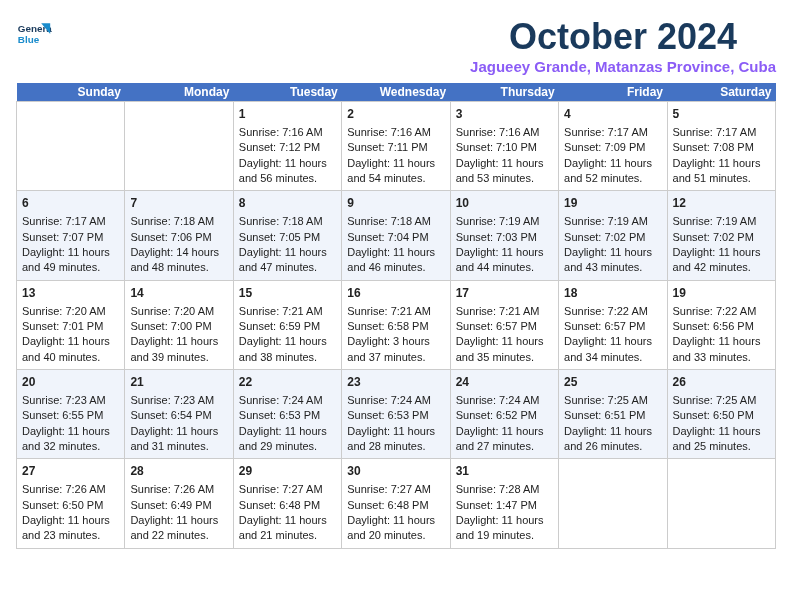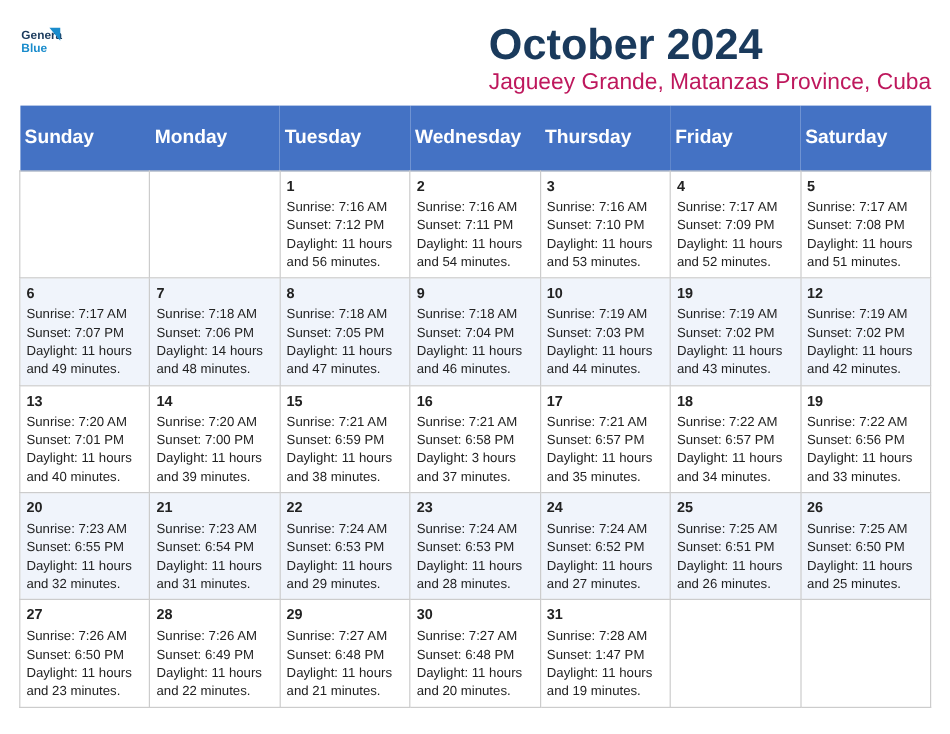--- a/index.html
+++ b/index.html
@@ -19,42 +19,43 @@
     .logo {
       display: flex;
       align-items: center;
       gap: 4px;
     }
     .logo-icon {
       width: 36px;
       height: 36px;
     }
     .title-block {
-      text-align: left;
+      text-align: center;
     }
     .month-title {
       font-size: 36px;
       font-weight: bold;
       color: #1a3a5c;
     }
     .location {
-      font-size: 19px;
-      color: #be185d;
+      font-size: 15px;
+      color: #8b5cf6;
+      font-weight: bold;
     }
     table {
       width: 100%;
       border-collapse: collapse;
       font-size: 11px;
     }
     th {
       background-color: #4472C4;
       color: #fff;
-      padding: 18px 4px;
-      text-align: left;
-      font-size: 16px;
+      padding: 2px 4px;
+      text-align: right;
+      font-size: 12px;
       font-weight: bold;
     }
     td {
       border: 1px solid #ccc;
       vertical-align: top;
       padding: 4px 5px;
       width: calc(100% / 7);
       height: 80px;
       color: #222;
       line-height: 1.4;

